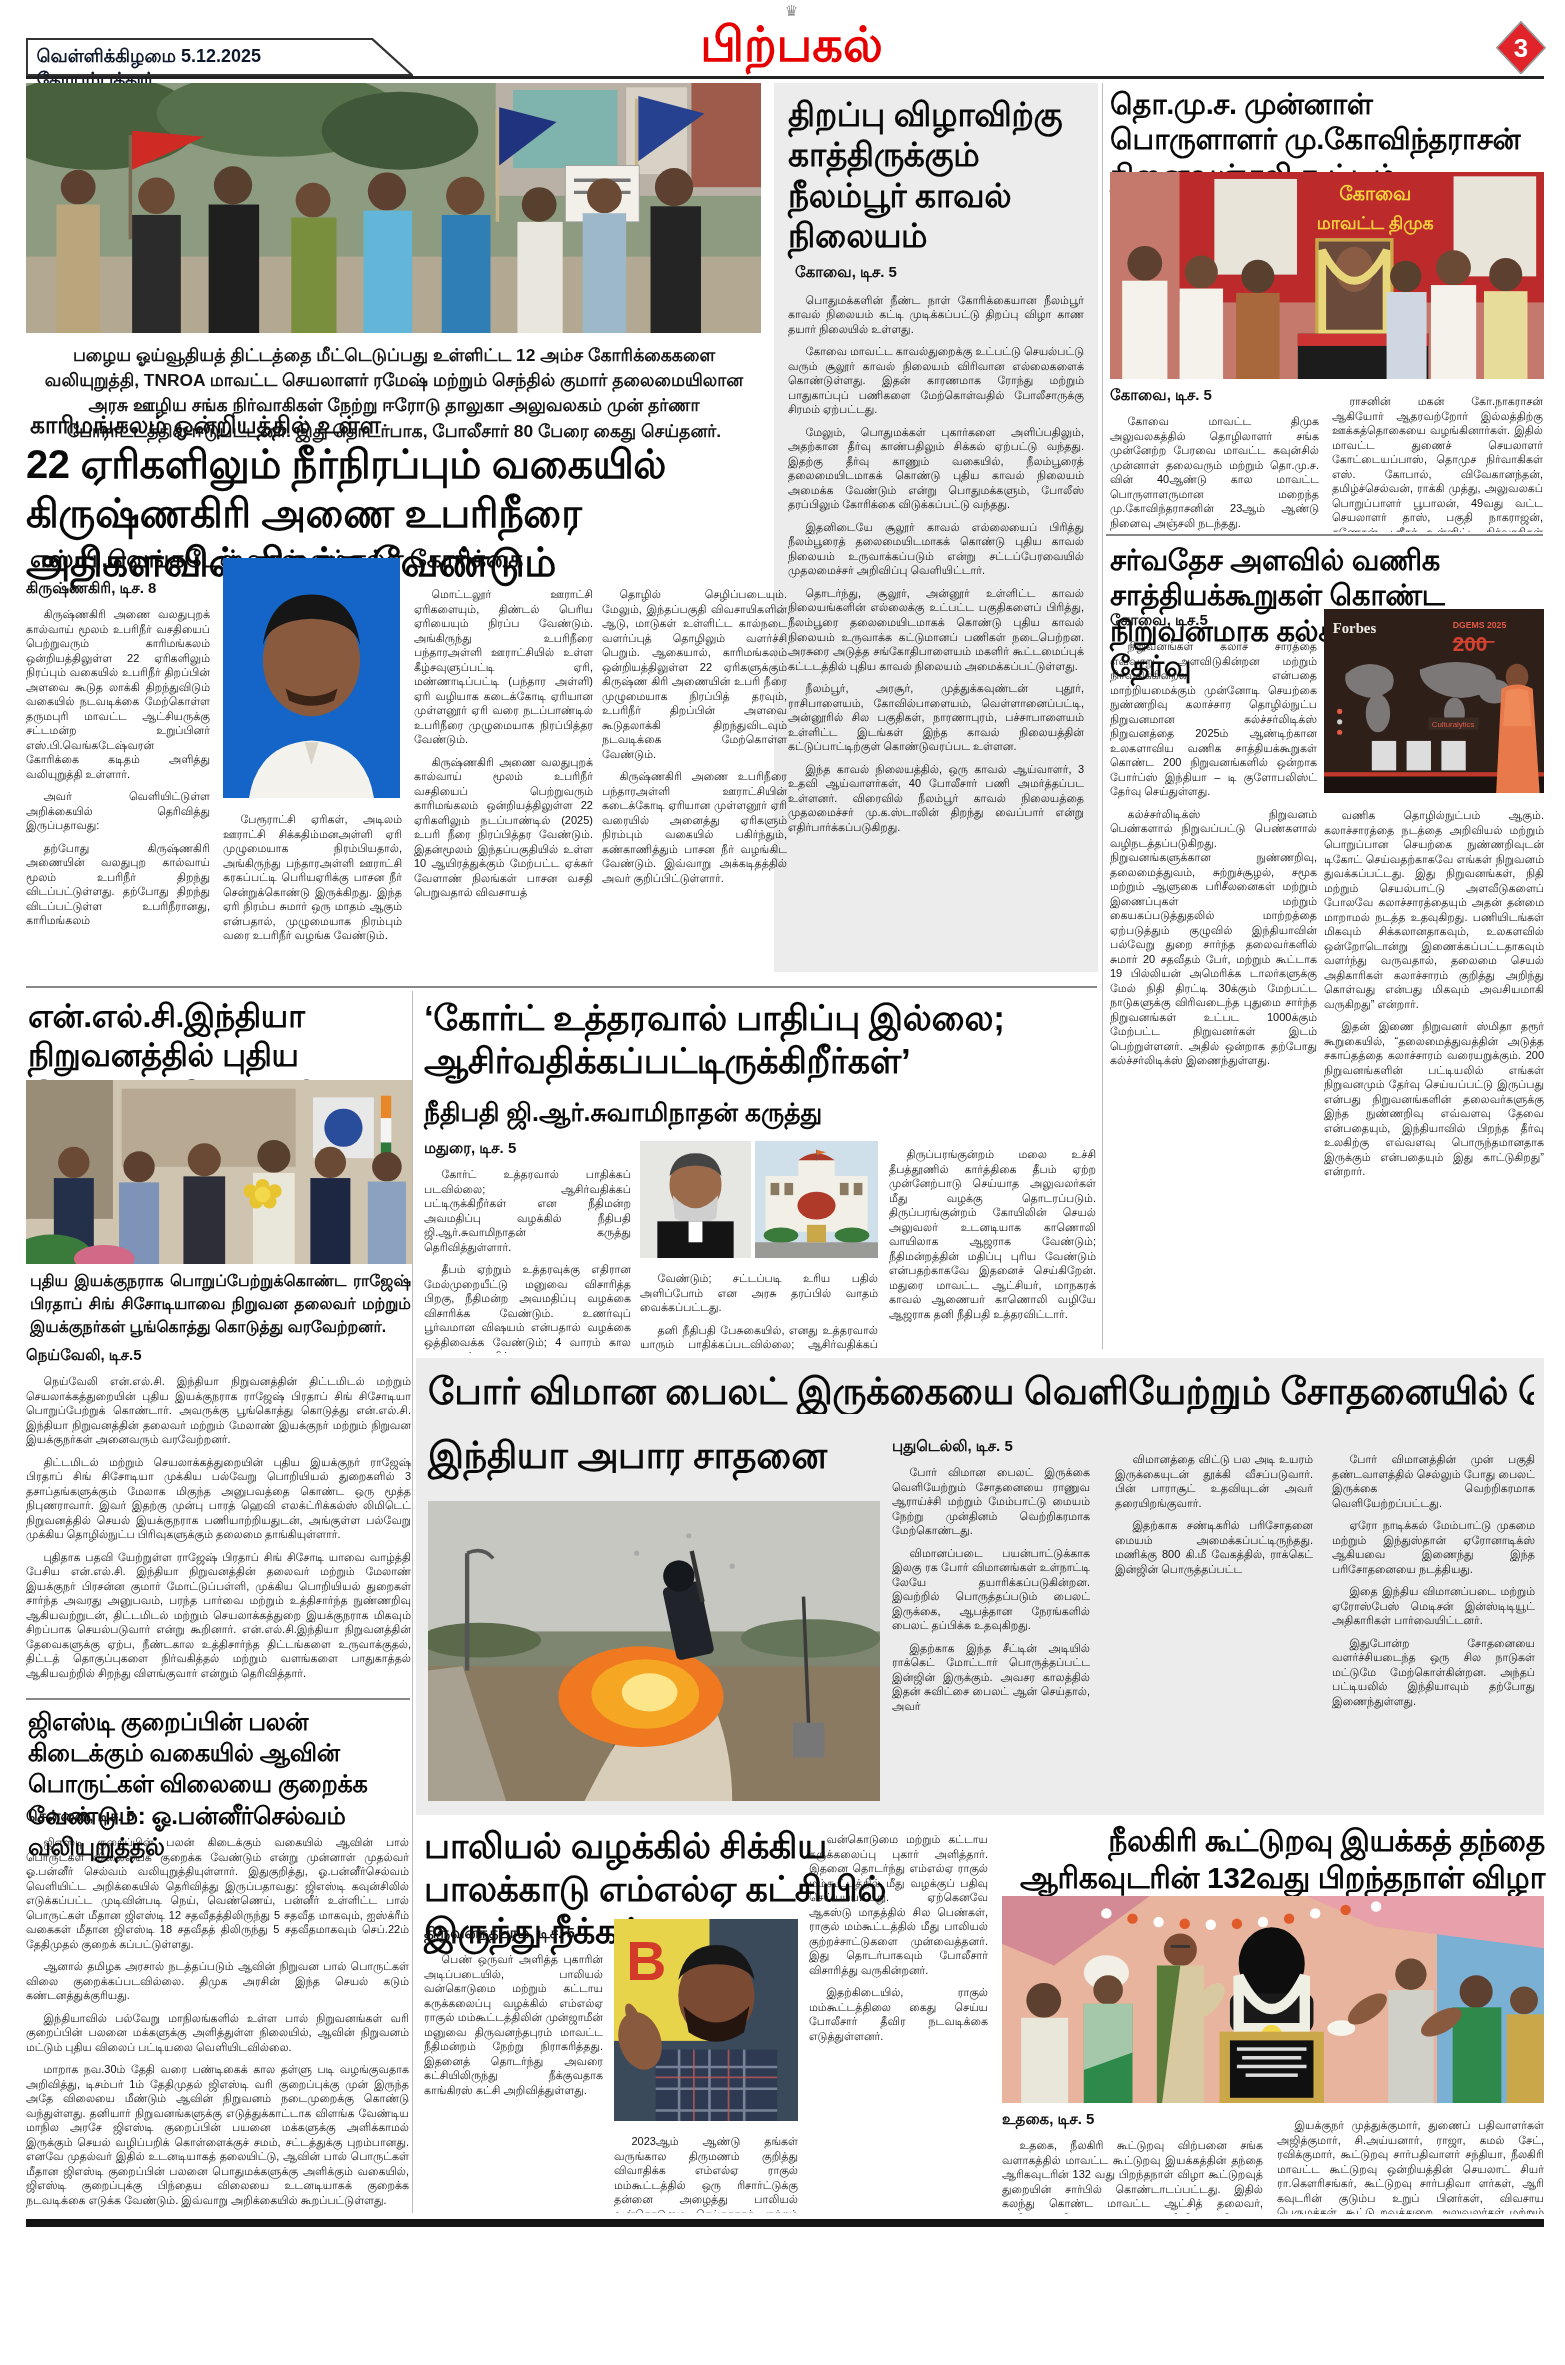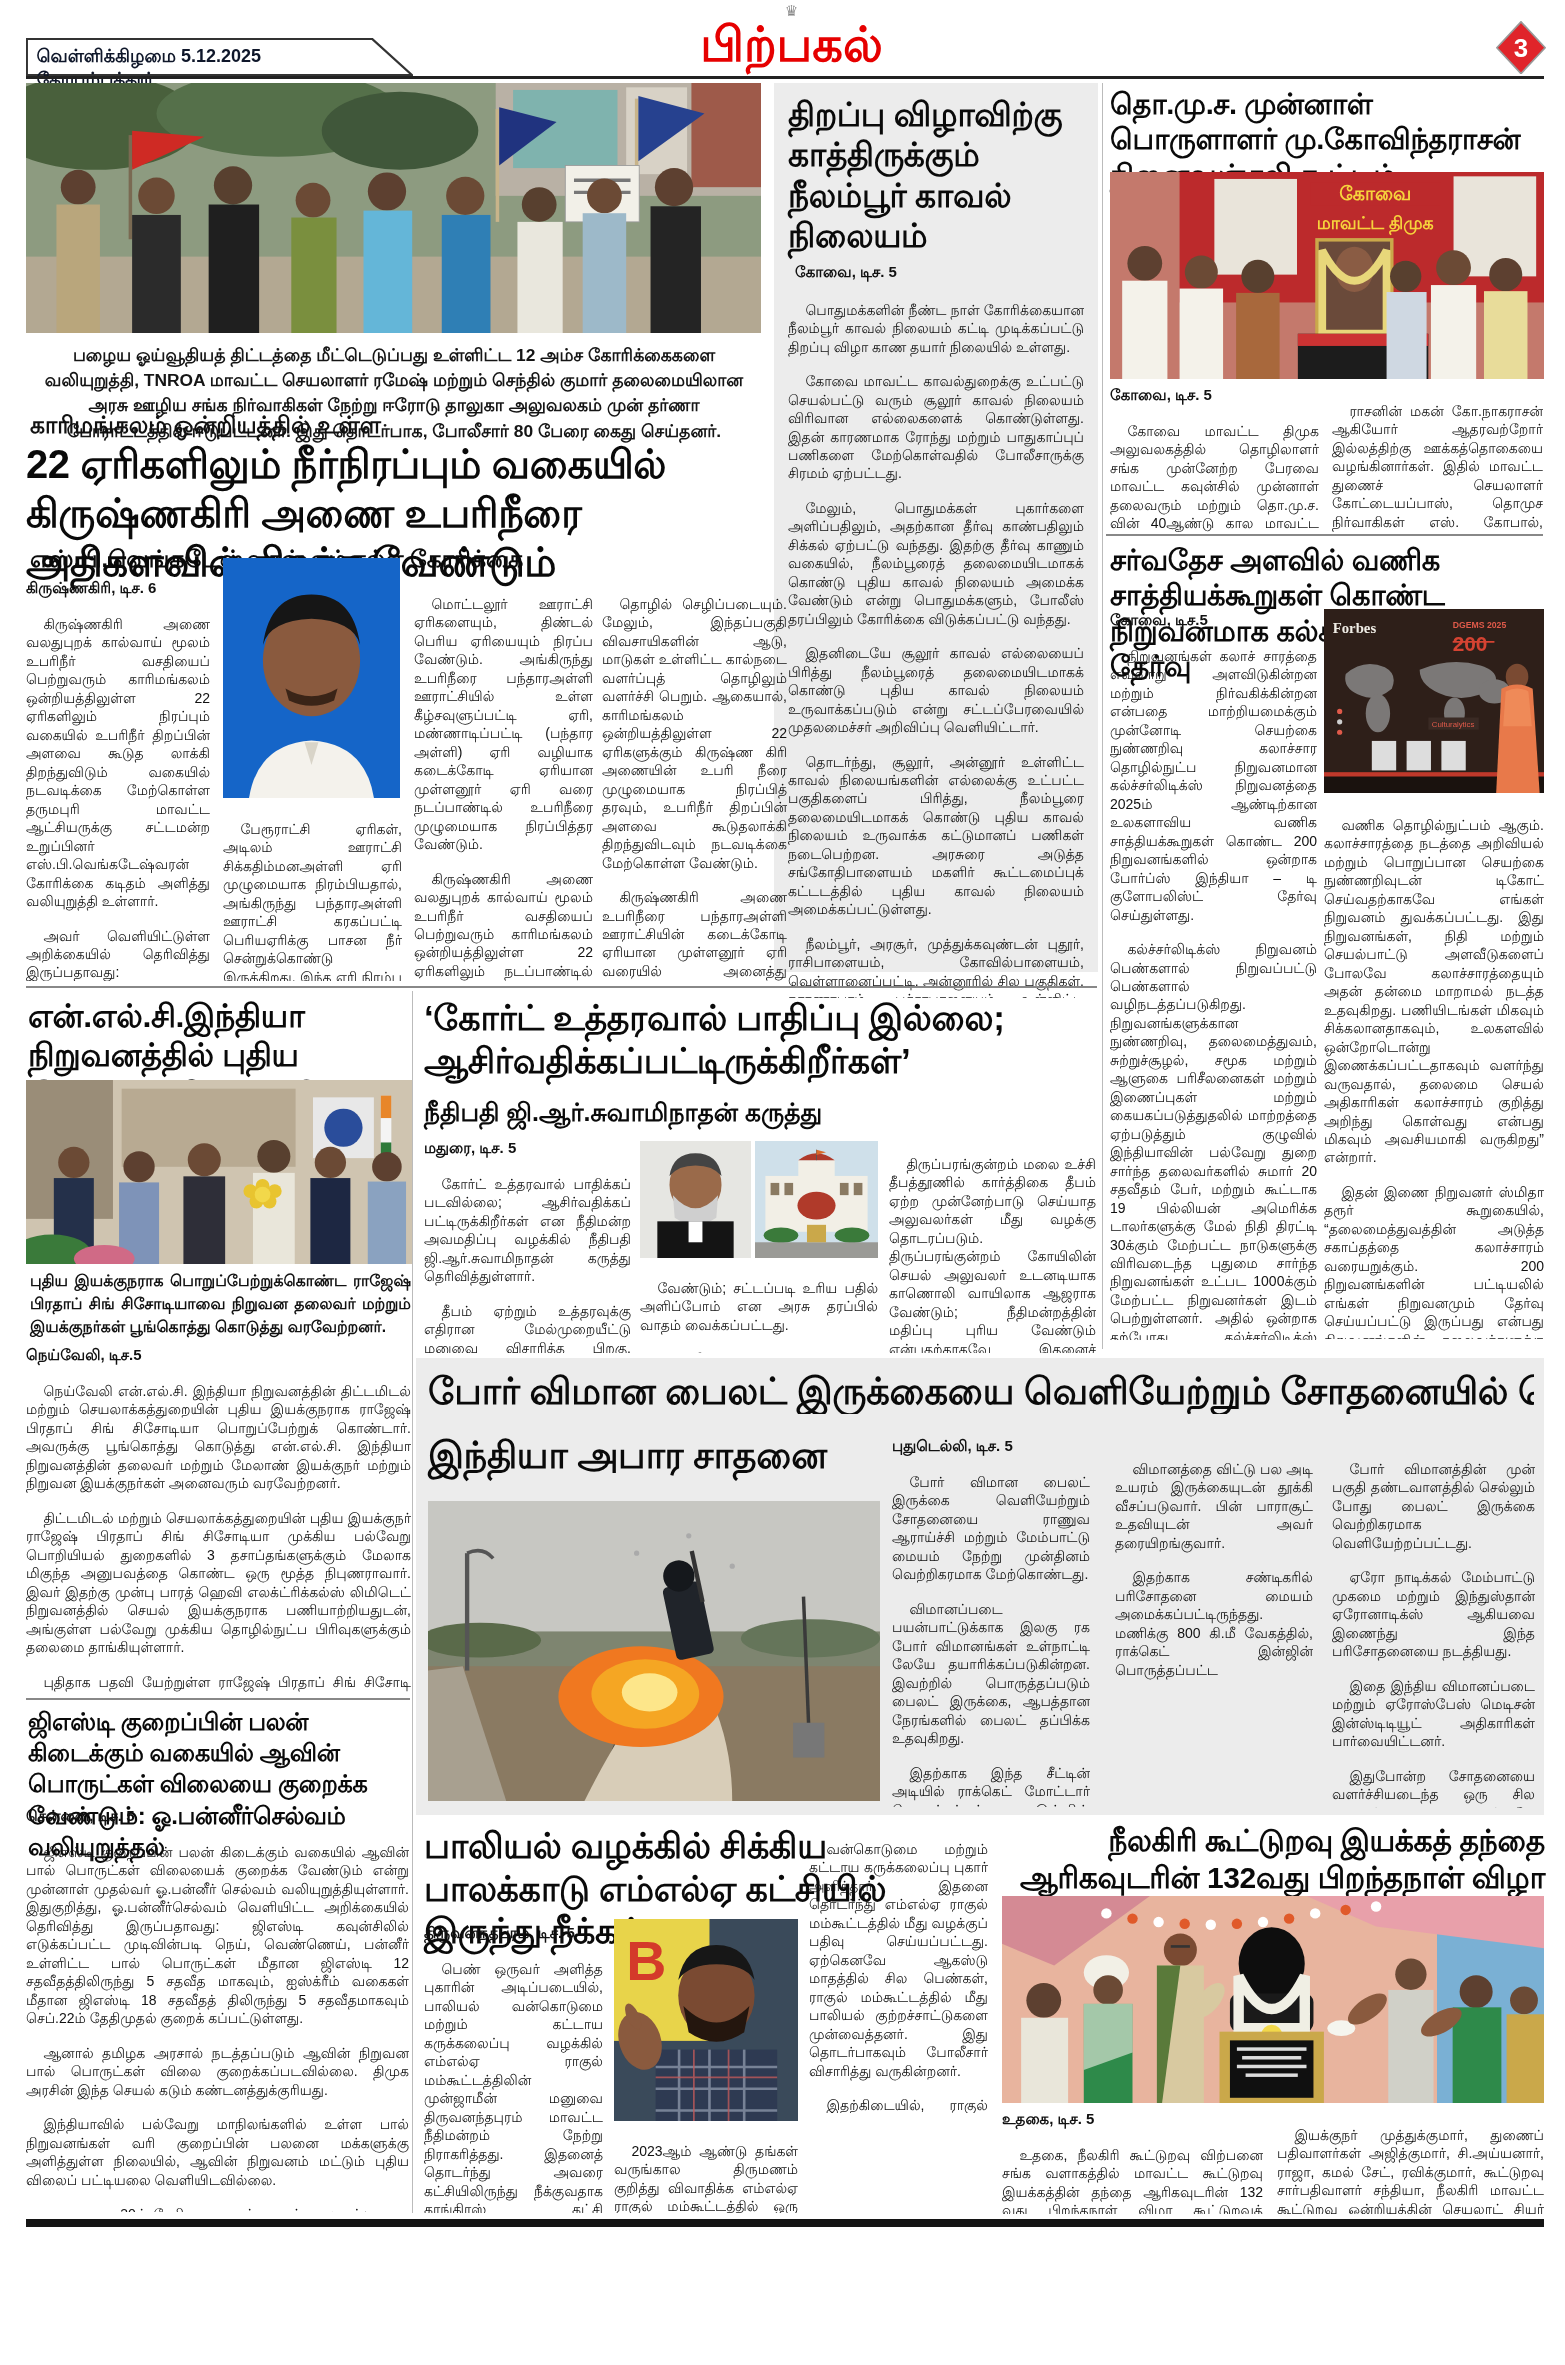--- a/index.html
+++ b/index.html
@@ -6,21 +6,21 @@
   #page{position:relative;width:1565px;height:2366px;background:#fff;overflow:hidden;
         font-family:"Liberation Sans", sans-serif;color:#111;}
   .abs{position:absolute;}
   .hrule{position:absolute;background:#555;height:1.7px;}
   .vrule{position:absolute;background:#bbb;width:0.9px;}
   .kicker{font-size:23.5px;font-weight:700;color:#111;}
   .headline{font-weight:800;color:#0a0a0a;line-height:1.22;letter-spacing:-0.4px;}
   .subhead{font-weight:700;color:#0a0a0a;}
   .dateline{font-weight:700;font-size:15px;margin:0 0 3.5px 0;}
   .bodycol{overflow:hidden;text-align:justify;}
-  .bodycol p{margin:16px 0 6px 0;font-size:14px;line-height:1.32;text-indent:17.4px;}
+  .bodycol p{margin:8px 0 6px 0;font-size:11px;line-height:1.32;text-indent:17.4px;}
   .caption{font-weight:700;line-height:1.45;}
   .graybox{background:#ececec;}
   .photo{overflow:hidden;background:#84cc16;}
   .photo svg{display:block;width:100%;height:100%;}
   .masthead{font-weight:800;color:#e60000;letter-spacing:0px;}
 </style>
 </head>
 <body>
 
 <div id="page">
@@ -196,21 +196,21 @@
       <rect width="204" height="276" fill="#1565c8"></rect>
       <ellipse cx="102" cy="118" rx="56" ry="64" fill="#8a5a3e"></ellipse>
       <path d="M46,100 q8,-58 56,-58 q48,0 56,58 q-8,-28 -56,-30 q-48,2 -56,30z" fill="#161616"></path>
       <path d="M72,150 q30,18 60,0 l-4,14 q-26,12 -52,0 z" fill="#3a2417"></path>
       <path d="M30,276 q10,-62 72,-66 q62,4 72,66 z" fill="#f4f2ec"></path>
       <polygon points="94,212 110,212 102,238" fill="#d8d4c8"></polygon>
     </svg>
   </div>
 
   <div class="abs bodycol" style="left:26px;top:579px;width:184px;height:402px;">
-    <div class="dateline">கிருஷ்ணகிரி, டிச. 6</div>
+    <div class="dateline">கிருஷ்ணகிரி, டிச. 8</div>
     <p>கிருஷ்ணகிரி அணை வலதுபுறக் கால்வாய் மூலம் உபரிநீர் வசதியைப் பெற்றுவரும் காரிமங்கலம் ஒன்றியத்திலுள்ள 22 ஏரிகளிலும் நிரப்பும் வகையில் உபரிநீர் திறப்பின் அளவை கூடுத லாக்கி திறந்துவிடும் வகையில் நடவடிக்கை மேற்கொள்ள தருமபுரி மாவட்ட ஆட்சியருக்கு சட்டமன்ற உறுப்பினர் எஸ்.பி.வெங்கடேஷ்வரன் கோரிக்கை கடிதம் அளித்து வலியுறுத்தி உள்ளார்.</p>
     <p>அவர் வெளியிட்டுள்ள அறிக்கையில் தெரிவித்து இருப்பதாவது:</p>
     <p>தற்போது கிருஷ்ணகிரி அணையின் வலதுபுற கால்வாய் மூலம் உபரிநீர் திறந்து விடப்பட்டுள்ளது. தற்போது திறந்து விடப்பட்டுள்ள உபரிநீரானது, காரிமங்கலம்</p>
   </div>
   <div class="abs bodycol" style="left:223px;top:804px;width:179px;height:177px;">
     <p>பேரூராட்சி ஏரிகள், அடிலம் ஊராட்சி சிக்கதிம்மனஅள்ளி ஏரி முழுமையாக நிரம்பியதால், அங்கிருந்து பந்தாரஅள்ளி ஊராட்சி கரகப்பட்டி பெரியஏரிக்கு பாசன நீர் சென்றுக்கொண்டு இருக்கிறது. இந்த ஏரி நிரம்ப சுமார் ஒரு மாதம் ஆகும் என்பதால், முழுமையாக நிரம்பும் வரை உபரிநீர் வழங்க வேண்டும்.</p>
 
   </div>
   <div class="abs bodycol" style="left:414px;top:579px;width:179px;height:402px;">
     <p>மொட்டலூர் ஊராட்சி ஏரிகளையும், திண்டல் பெரிய ஏரியையும் நிரப்ப வேண்டும். அங்கிருந்து உபரிநீரை பந்தாரஅள்ளி ஊராட்சியில் உள்ள கீழ்சவுளுப்பட்டி ஏரி, மண்ணாடிப்பட்டி (பந்தார அள்ளி) ஏரி வழியாக கடைக்கோடி ஏரியான முள்ளனூர் ஏரி வரை நடப்பாண்டில் உபரிநீரை முழுமையாக நிரப்பித்தர வேண்டும்.</p>

